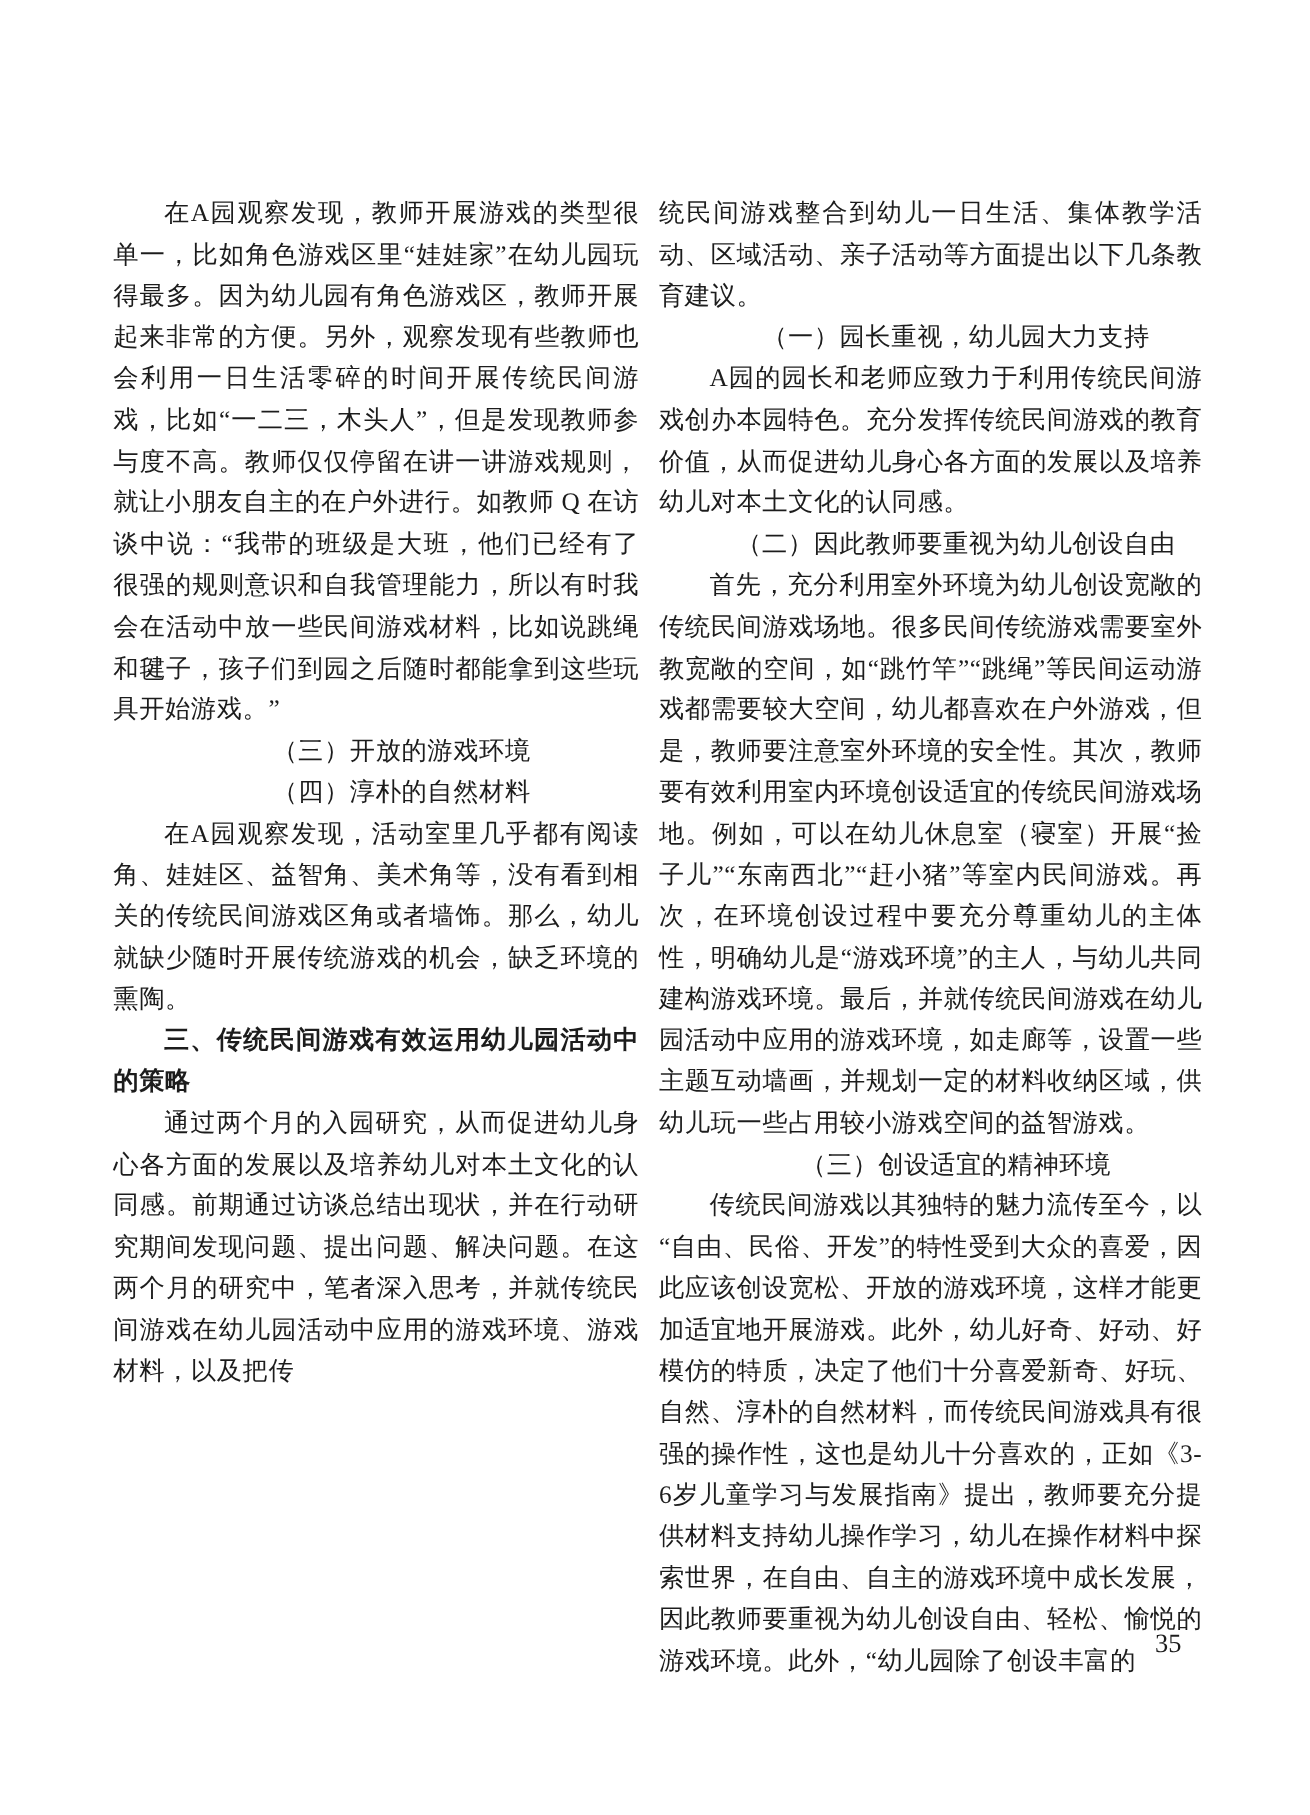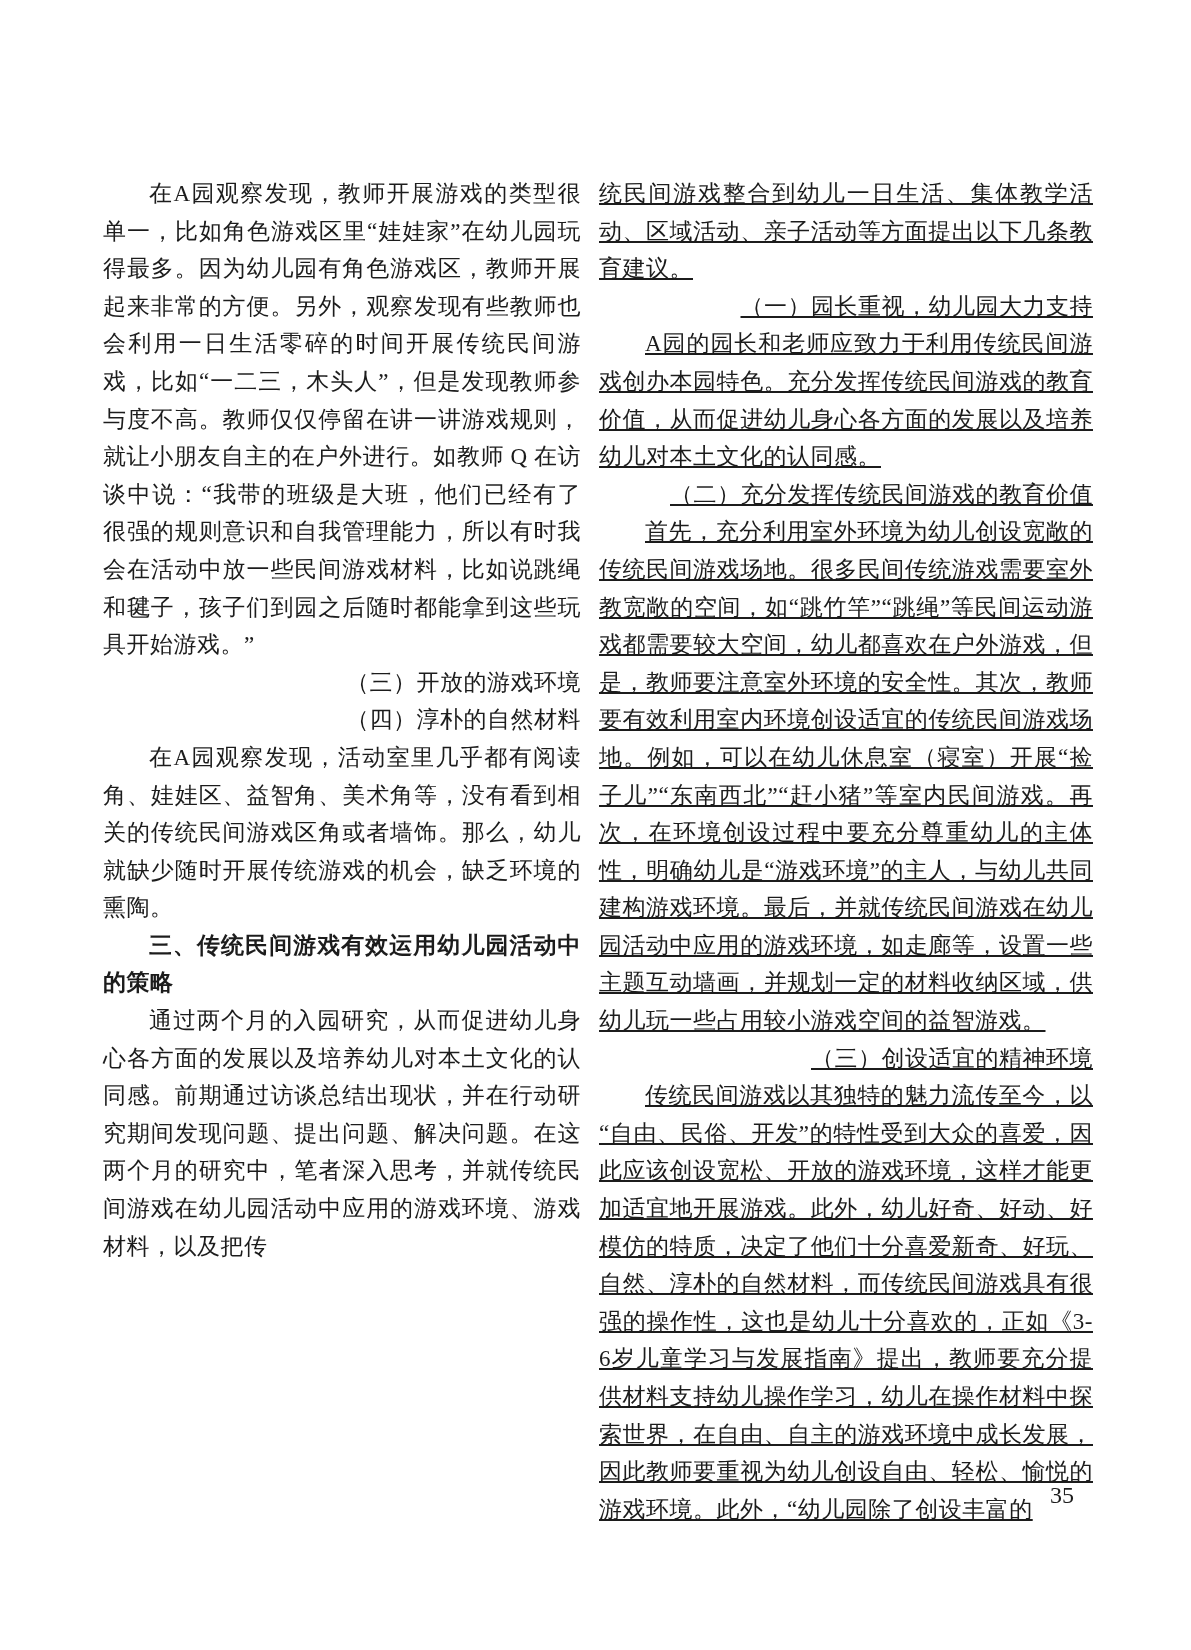--- a/index.html
+++ b/index.html
@@ -22,39 +22,39 @@
     top: 138px;
     width: 990px;
     display: flex;
     gap: 18px;
     margin-top: 37px;
   }
   .column {
     display: block;
   }
   .column-left  { width: 478px; }
-  .column-right { width: 494px; text-decoration: underline; }
+  .column-right { width: 494px; }
   .column p {
     margin: 0;
     font-size: 23px;
     line-height: 37.6px;
     text-align: justify;
     text-justify: inter-character;
     word-break: break-all;
     letter-spacing: 0.5px;
   }
   .column p.body {
     text-indent: 2em;
   }
   .column p.continuation {
     text-indent: 0;
   }
   .column p.subhead {
     text-indent: 2em;
-    text-align: right;
+    text-align: center;
   }
   .column p.headbold {
     text-indent: 2em;
     font-family: Liberation Sans, sans-serif;
     font-weight: bold;
   }
   .page-number {
     position: absolute;
     left: 1050px;
     top: 1480px;
@@ -75,21 +75,21 @@
       <p class="subhead">（四）淳朴的自然材料</p>
       <p class="body">在A园观察发现，活动室里几乎都有阅读角、娃娃区、益智角、美术角等，没有看到相关的传统民间游戏区角或者墙饰。那么，幼儿就缺少随时开展传统游戏的机会，缺乏环境的熏陶。</p>
       <p class="headbold">三、传统民间游戏有效运用幼儿园活动中的策略</p>
       <p class="body">通过两个月的入园研究，从而促进幼儿身心各方面的发展以及培养幼儿对本土文化的认同感。前期通过访谈总结出现状，并在行动研究期间发现问题、提出问题、解决问题。在这两个月的研究中，笔者深入思考，并就传统民间游戏在幼儿园活动中应用的游戏环境、游戏材料，以及把传</p>
     </div>
 
     <div class="column column-right">
       <p class="continuation">统民间游戏整合到幼儿一日生活、集体教学活动、区域活动、亲子活动等方面提出以下几条教育建议。</p>
       <p class="subhead">（一）园长重视，幼儿园大力支持</p>
       <p class="body">A园的园长和老师应致力于利用传统民间游戏创办本园特色。充分发挥传统民间游戏的教育价值，从而促进幼儿身心各方面的发展以及培养幼儿对本土文化的认同感。</p>
-      <p class="subhead">（二）充分发挥传统民间游戏的教育价值</p>
+      <p class="subhead">（二）因此教师要重视为幼儿创设自由</p>
       <p class="body">首先，充分利用室外环境为幼儿创设宽敞的传统民间游戏场地。很多民间传统游戏需要室外教宽敞的空间，如“跳竹竿”“跳绳”等民间运动游戏都需要较大空间，幼儿都喜欢在户外游戏，但是，教师要注意室外环境的安全性。其次，教师要有效利用室内环境创设适宜的传统民间游戏场地。例如，可以在幼儿休息室（寝室）开展“捡子儿”“东南西北”“赶小猪”等室内民间游戏。再次，在环境创设过程中要充分尊重幼儿的主体性，明确幼儿是“游戏环境”的主人，与幼儿共同建构游戏环境。最后，并就传统民间游戏在幼儿园活动中应用的游戏环境，如走廊等，设置一些主题互动墙画，并规划一定的材料收纳区域，供幼儿玩一些占用较小游戏空间的益智游戏。</p>
       <p class="subhead">（三）创设适宜的精神环境</p>
       <p class="body">传统民间游戏以其独特的魅力流传至今，以“自由、民俗、开发”的特性受到大众的喜爱，因此应该创设宽松、开放的游戏环境，这样才能更加适宜地开展游戏。此外，幼儿好奇、好动、好模仿的特质，决定了他们十分喜爱新奇、好玩、自然、淳朴的自然材料，而传统民间游戏具有很强的操作性，这也是幼儿十分喜欢的，正如《3-6岁儿童学习与发展指南》提出，教师要充分提供材料支持幼儿操作学习，幼儿在操作材料中探索世界，在自由、自主的游戏环境中成长发展，因此教师要重视为幼儿创设自由、轻松、愉悦的游戏环境。此外，“幼儿园除了创设丰富的</p>
     </div>
 
   </div>
 
   <div class="page-number">35</div>
 </div>
 

